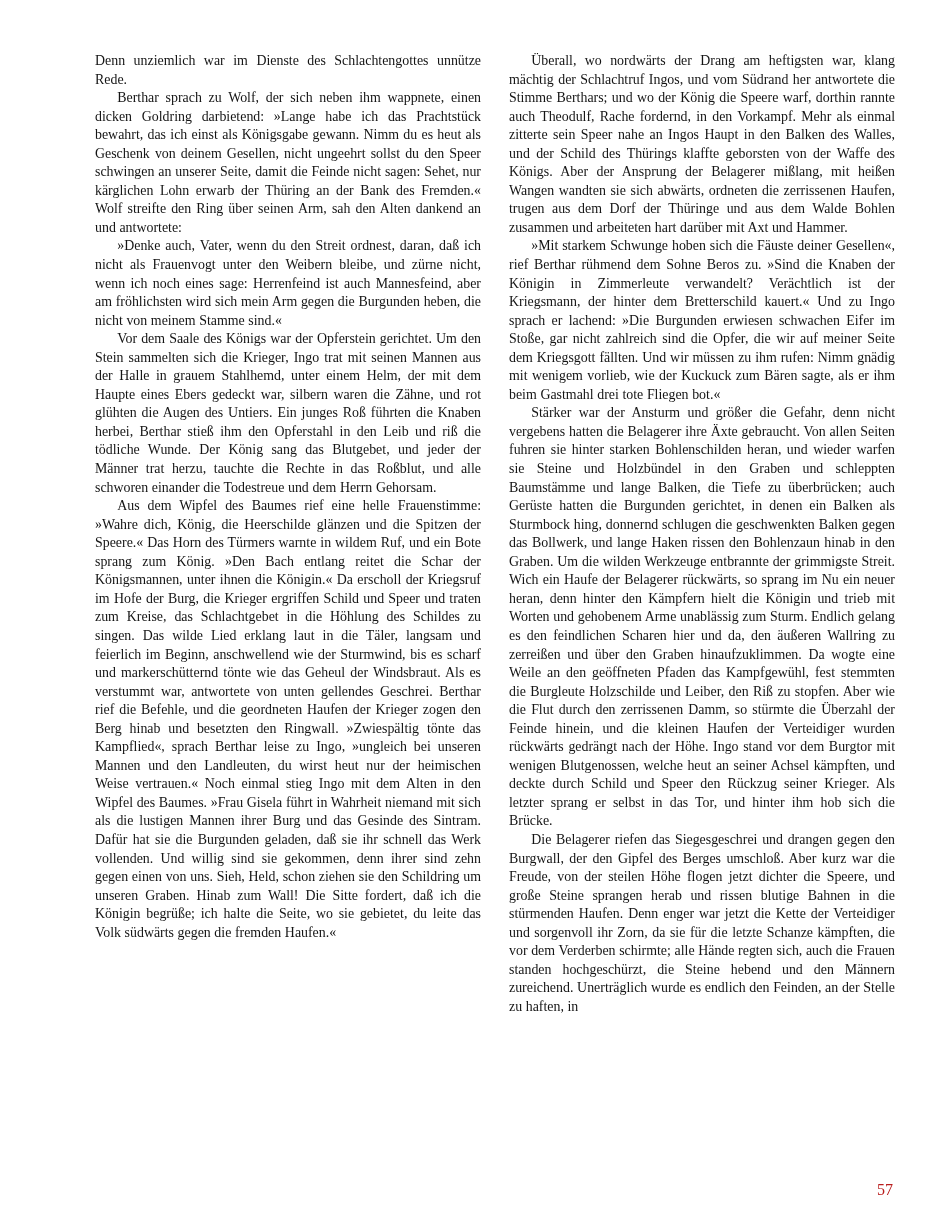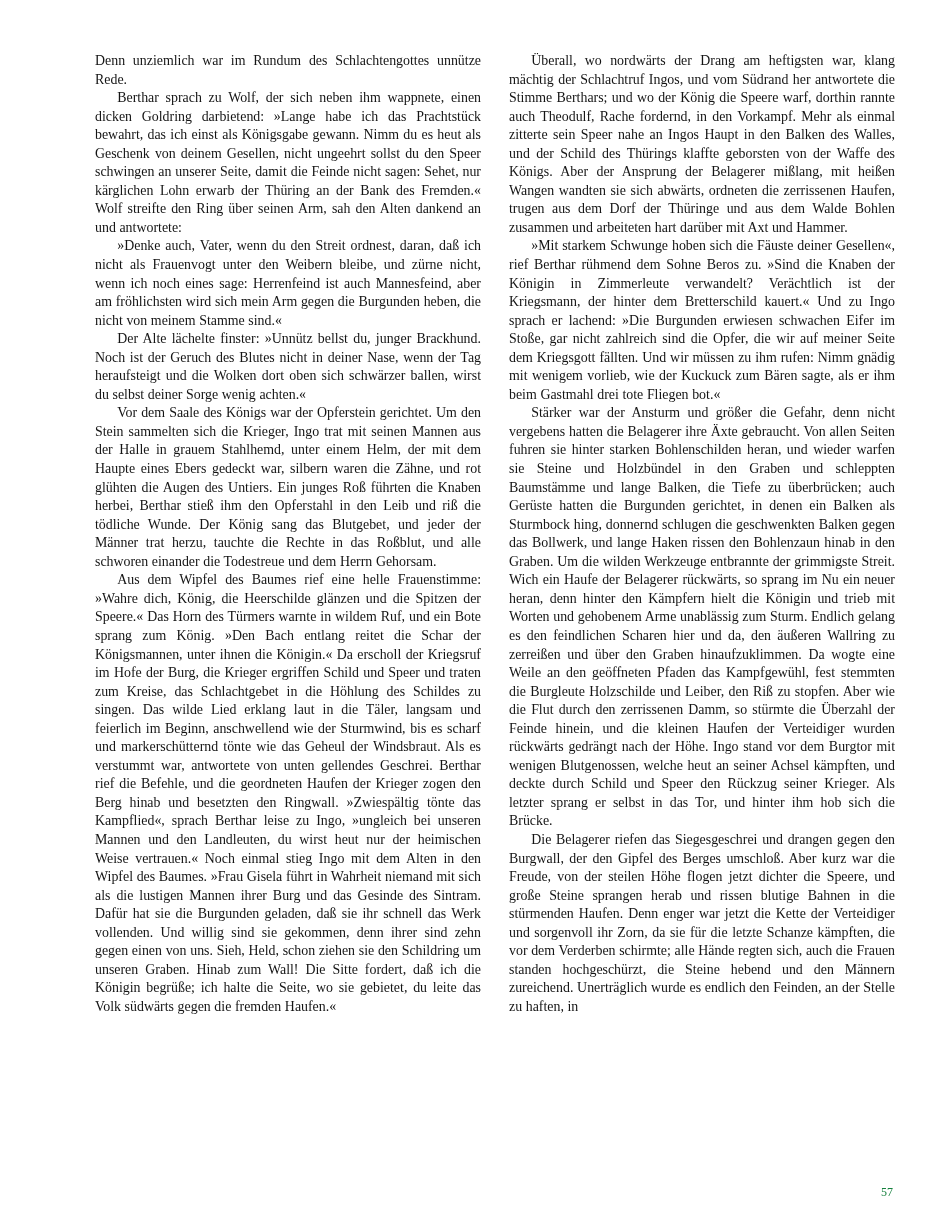--- a/index.html
+++ b/index.html
@@ -38,35 +38,34 @@
     margin: 0;
     text-indent: 1.6em;
   }
   .col-left p:first-child {
     text-indent: 0;
   }
   .page-number {
     position: absolute;
     right: 42px;
     bottom: 12px;
-    font-size: 12px;
+    font-size: 16px;
     line-height: 1;
-    color: #15803d;
+    color: #b91c1c;
   }
 </style>
 </head>
 <body>
 
 <div class="page">
   <div class="columns">
     <div class="col col-left">
-      <p>Denn unziemlich war im Rundum des Schlachtengottes unnütze Rede.</p>
+      <p>Denn unziemlich war im Dienste des Schlachtengottes unnütze Rede.</p>
       <p>Berthar sprach zu Wolf, der sich neben ihm wappnete, einen dicken Goldring darbietend: »Lange habe ich das Prachtstück bewahrt, das ich einst als Königsgabe gewann. Nimm du es heut als Geschenk von deinem Gesellen, nicht ungeehrt sollst du den Speer schwingen an unserer Seite, damit die Feinde nicht sagen: Sehet, nur kärglichen Lohn erwarb der Thüring an der Bank des Fremden.« Wolf streifte den Ring über seinen Arm, sah den Alten dankend an und antwortete:</p>
       <p>»Denke auch, Vater, wenn du den Streit ordnest, daran, daß ich nicht als Frauenvogt unter den Weibern bleibe, und zürne nicht, wenn ich noch eines sage: Herrenfeind ist auch Mannesfeind, aber am fröhlichsten wird sich mein Arm gegen die Burgunden heben, die nicht von meinem Stamme sind.«</p>
-      <p>Der Alte lächelte finster: »Unnütz bellst du, junger Brackhund. Noch ist der Geruch des Blutes nicht in deiner Nase, wenn der Tag heraufsteigt und die Wolken dort oben sich schwärzer ballen, wirst du selbst deiner Sorge wenig achten.«</p>
       <p>Vor dem Saale des Königs war der Opferstein gerichtet. Um den Stein sammelten sich die Krieger, Ingo trat mit seinen Mannen aus der Halle in grauem Stahlhemd, unter einem Helm, der mit dem Haupte eines Ebers gedeckt war, silbern waren die Zähne, und rot glühten die Augen des Untiers. Ein junges Roß führten die Knaben herbei, Berthar stieß ihm den Opferstahl in den Leib und riß die tödliche Wunde. Der König sang das Blutgebet, und jeder der Männer trat herzu, tauchte die Rechte in das Roßblut, und alle schworen einander die Todestreue und dem Herrn Gehorsam.</p>
       <p>Aus dem Wipfel des Baumes rief eine helle Frauenstimme: »Wahre dich, König, die Heerschilde glänzen und die Spitzen der Speere.« Das Horn des Türmers warnte in wildem Ruf, und ein Bote sprang zum König. »Den Bach entlang reitet die Schar der Königsmannen, unter ihnen die Königin.« Da erscholl der Kriegsruf im Hofe der Burg, die Krieger ergriffen Schild und Speer und traten zum Kreise, das Schlachtgebet in die Höhlung des Schildes zu singen. Das wilde Lied erklang laut in die Täler, langsam und feierlich im Beginn, anschwellend wie der Sturmwind, bis es scharf und markerschütternd tönte wie das Geheul der Windsbraut. Als es verstummt war, antwortete von unten gellendes Geschrei. Berthar rief die Befehle, und die geordneten Haufen der Krieger zogen den Berg hinab und besetzten den Ringwall. »Zwiespältig tönte das Kampflied«, sprach Berthar leise zu Ingo, »ungleich bei unseren Mannen und den Landleuten, du wirst heut nur der heimischen Weise vertrauen.« Noch einmal stieg Ingo mit dem Alten in den Wipfel des Baumes. »Frau Gisela führt in Wahrheit niemand mit sich als die lustigen Mannen ihrer Burg und das Gesinde des Sintram. Dafür hat sie die Burgunden geladen, daß sie ihr schnell das Werk vollenden. Und willig sind sie gekommen, denn ihrer sind zehn gegen einen von uns. Sieh, Held, schon ziehen sie den Schildring um unseren Graben. Hinab zum Wall! Die Sitte fordert, daß ich die Königin begrüße; ich halte die Seite, wo sie gebietet, du leite das Volk südwärts gegen die fremden Haufen.«</p>
     </div>
     <div class="col col-right">
       <p>Überall, wo nordwärts der Drang am heftigsten war, klang mächtig der Schlachtruf Ingos, und vom Südrand her antwortete die Stimme Berthars; und wo der König die Speere warf, dorthin rannte auch Theodulf, Rache fordernd, in den Vorkampf. Mehr als einmal zitterte sein Speer nahe an Ingos Haupt in den Balken des Walles, und der Schild des Thürings klaffte geborsten von der Waffe des Königs. Aber der Ansprung der Belagerer mißlang, mit heißen Wangen wandten sie sich abwärts, ordneten die zerrissenen Haufen, trugen aus dem Dorf der Thüringe und aus dem Walde Bohlen zusammen und arbeiteten hart darüber mit Axt und Hammer.</p>
       <p>»Mit starkem Schwunge hoben sich die Fäuste deiner Gesellen«, rief Berthar rühmend dem Sohne Beros zu. »Sind die Knaben der Königin in Zimmerleute verwandelt? Verächtlich ist der Kriegsmann, der hinter dem Bretterschild kauert.« Und zu Ingo sprach er lachend: »Die Burgunden erwiesen schwachen Eifer im Stoße, gar nicht zahlreich sind die Opfer, die wir auf meiner Seite dem Kriegsgott fällten. Und wir müssen zu ihm rufen: Nimm gnädig mit wenigem vorlieb, wie der Kuckuck zum Bären sagte, als er ihm beim Gastmahl drei tote Fliegen bot.«</p>
       <p>Stärker war der Ansturm und größer die Gefahr, denn nicht vergebens hatten die Belagerer ihre Äxte gebraucht. Von allen Seiten fuhren sie hinter starken Bohlenschilden heran, und wieder warfen sie Steine und Holzbündel in den Graben und schleppten Baumstämme und lange Balken, die Tiefe zu überbrücken; auch Gerüste hatten die Burgunden gerichtet, in denen ein Balken als Sturmbock hing, donnernd schlugen die geschwenkten Balken gegen das Bollwerk, und lange Haken rissen den Bohlenzaun hinab in den Graben. Um die wilden Werkzeuge entbrannte der grimmigste Streit. Wich ein Haufe der Belagerer rückwärts, so sprang im Nu ein neuer heran, denn hinter den Kämpfern hielt die Königin und trieb mit Worten und gehobenem Arme unablässig zum Sturm. Endlich gelang es den feindlichen Scharen hier und da, den äußeren Wallring zu zerreißen und über den Graben hinaufzuklimmen. Da wogte eine Weile an den geöffneten Pfaden das Kampfgewühl, fest stemmten die Burgleute Holzschilde und Leiber, den Riß zu stopfen. Aber wie die Flut durch den zerrissenen Damm, so stürmte die Überzahl der Feinde hinein, und die kleinen Haufen der Verteidiger wurden rückwärts gedrängt nach der Höhe. Ingo stand vor dem Burgtor mit wenigen Blutgenossen, welche heut an seiner Achsel kämpften, und deckte durch Schild und Speer den Rückzug seiner Krieger. Als letzter sprang er selbst in das Tor, und hinter ihm hob sich die Brücke.</p>
       <p>Die Belagerer riefen das Siegesgeschrei und drangen gegen den Burgwall, der den Gipfel des Berges umschloß. Aber kurz war die Freude, von der steilen Höhe flogen jetzt dichter die Speere, und große Steine sprangen herab und rissen blutige Bahnen in die stürmenden Haufen. Denn enger war jetzt die Kette der Verteidiger und sorgenvoll ihr Zorn, da sie für die letzte Schanze kämpften, die vor dem Verderben schirmte; alle Hände regten sich, auch die Frauen standen hochgeschürzt, die Steine hebend und den Männern zureichend. Unerträglich wurde es endlich den Feinden, an der Stelle zu haften, in</p>
     </div>
   </div>

